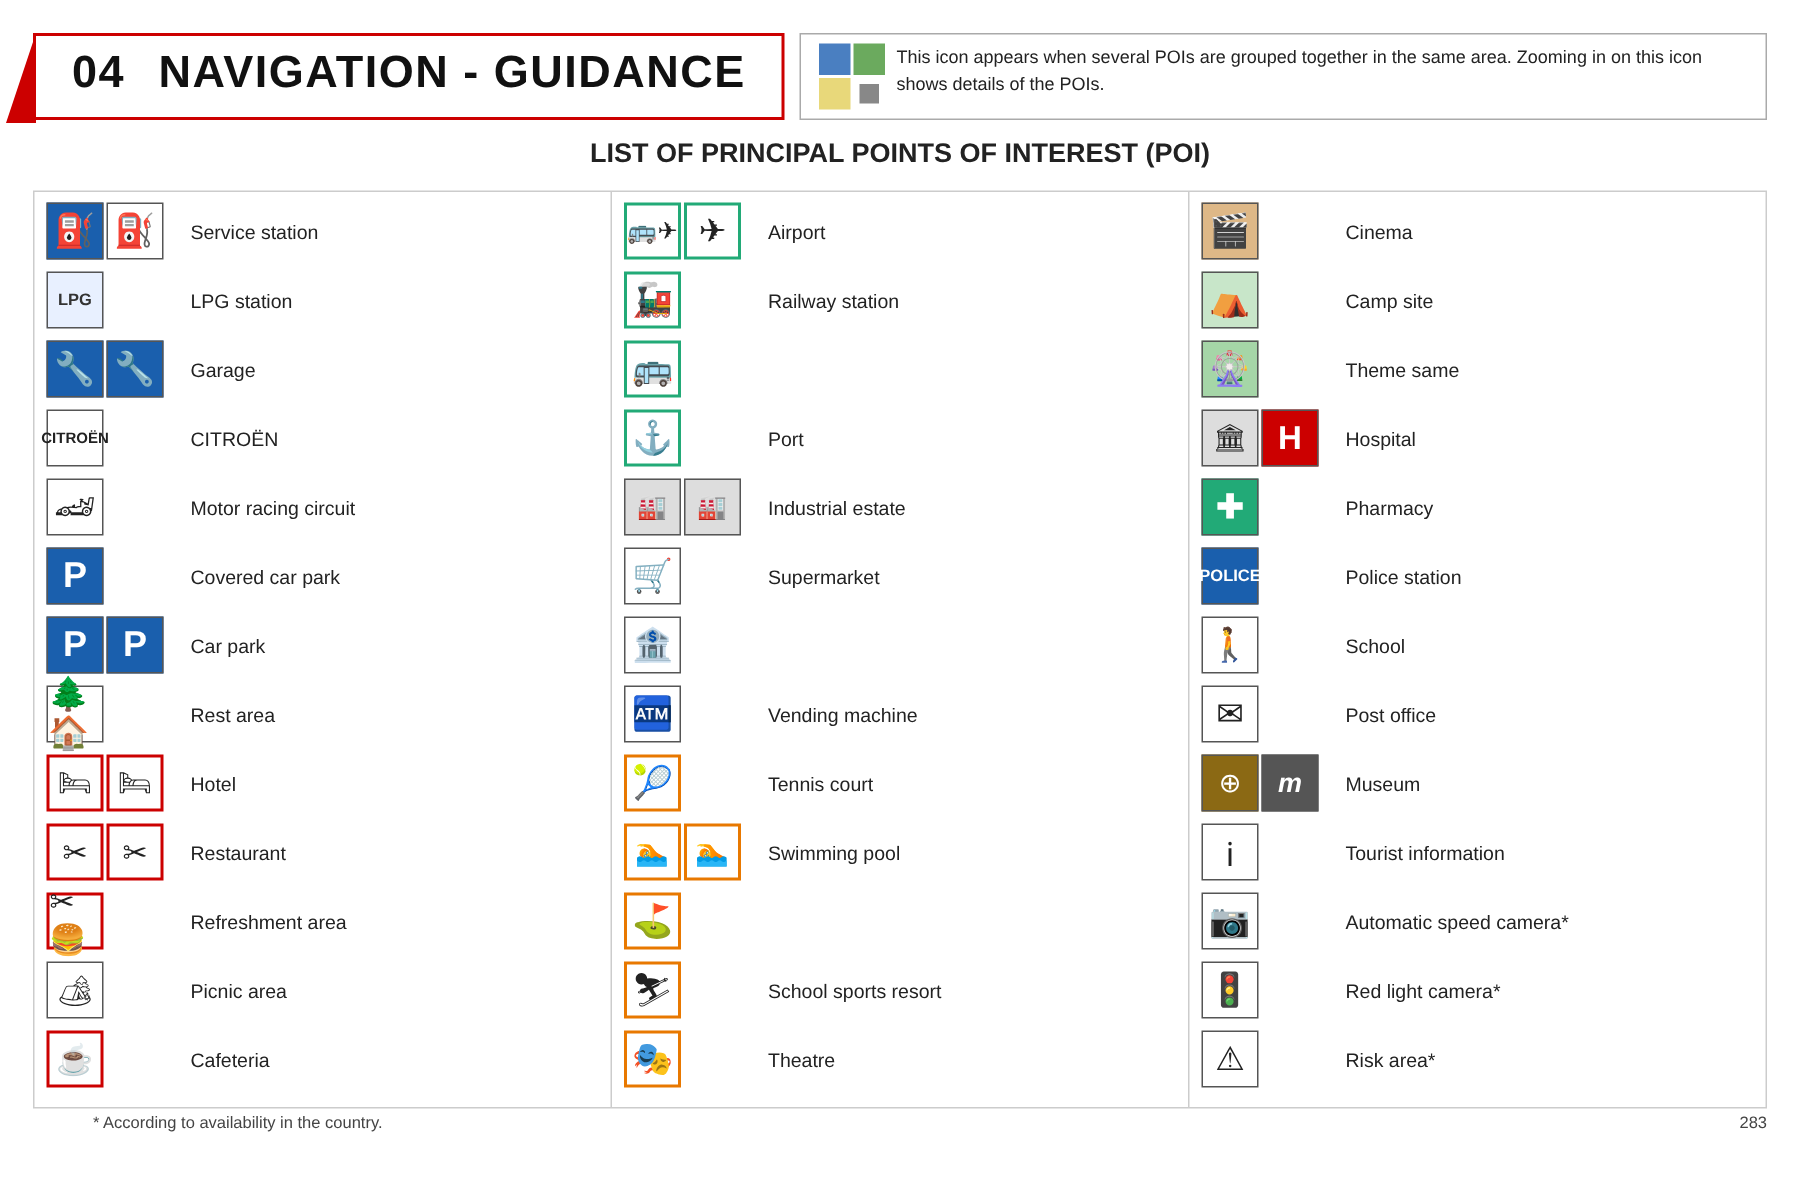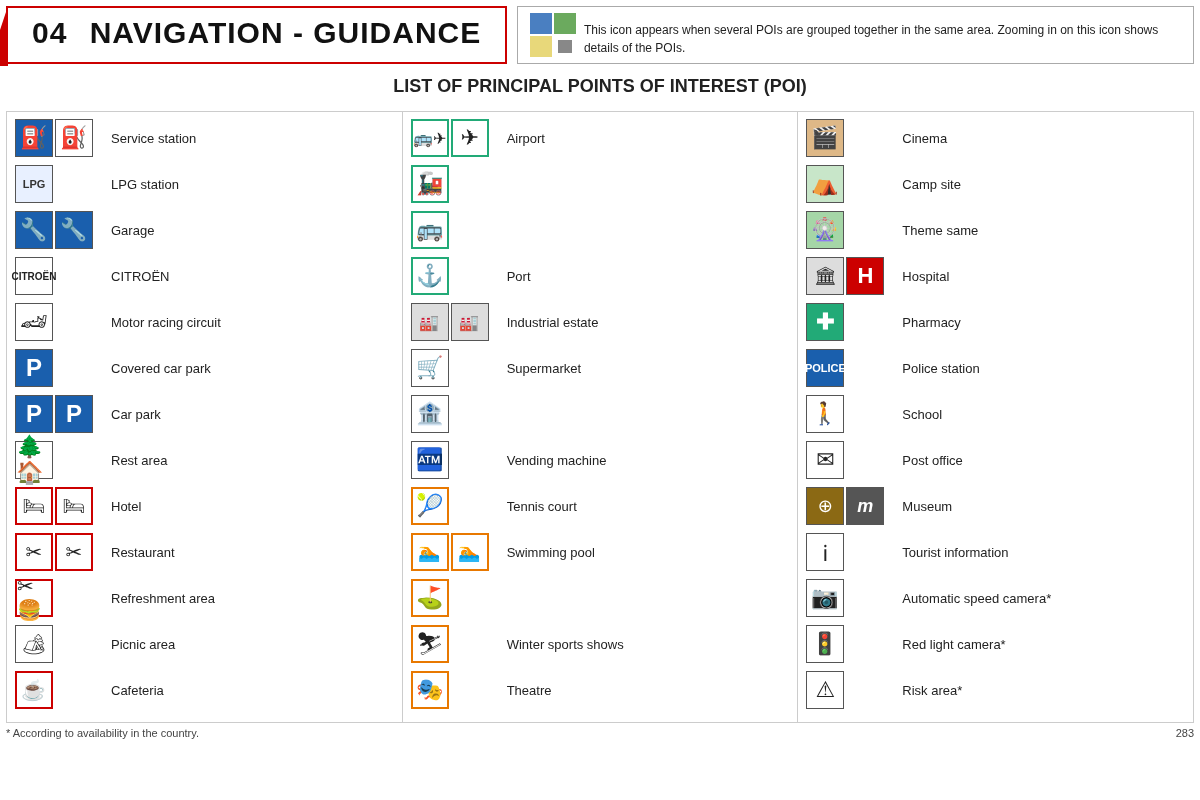--- a/index.html
+++ b/index.html
@@ -9,21 +9,21 @@
       font-size: 13px;
       width: 1200px;
       min-height: 800px;
       color: #222;
     }
 
     .page {
       width: 1200px;
       min-height: 800px;
       background: #fff;
-      padding: 6px;
+      padding: 22px;
     }
 
     
     .header {
       display: flex;
       align-items: stretch;
       margin-bottom: 8px;
       gap: 10px;
     }
 
@@ -47,21 +47,21 @@
     .header-title {
       font-size: 30px;
       font-weight: bold;
       color: #111;
       letter-spacing: 1px;
     }
 
     .header-info-box {
       border: 1px solid #aaa;
       display: flex;
-      align-items: flex-end;
+      align-items: flex-start;
       padding: 6px 12px;
       gap: 8px;
       flex: 1;
     }
 
     .cluster-icon {
       width: 52px;
       height: 44px;
       display: grid;
       grid-template-columns: 1fr 1fr;
@@ -145,20 +145,21 @@
     .icon-box.orange-border { border: 2px solid #e87800; }
 
     
     .footer {
       display: flex;
       justify-content: space-between;
       align-items: center;
       padding-top: 4px;
       font-size: 11px;
       color: #444;
+      margin-left: 40px;
     }
   </style>
 </head>
 <body>
 
 <div class="page">
 
   <div class="header">
     <div class="header-title-box">
       <span class="header-title">04</span>
@@ -285,20 +286,21 @@
           <div class="icon-box green-border" style="font-size:16px;">🚌✈</div>
           <div class="icon-box green-border" style="font-size:22px;">✈</div>
         </div>
         <span class="poi-label">Airport</span>
       </div>
 
       <div class="poi-row">
         <div class="poi-icons">
           <div class="icon-box green-border" style="font-size:22px;">🚂</div>
         </div>
+        <span class="poi-label">Railway station</span>
       </div>
 
       <div class="poi-row">
         <div class="poi-icons">
           <div class="icon-box green-border" style="font-size:22px;">🚌</div>
         </div>
       </div>
 
       <div class="poi-row">
         <div class="poi-icons">
@@ -353,21 +355,21 @@
       <div class="poi-row">
         <div class="poi-icons">
           <div class="icon-box orange-border" style="font-size:22px;">⛳</div>
         </div>
       </div>
 
       <div class="poi-row">
         <div class="poi-icons">
           <div class="icon-box orange-border" style="font-size:22px;">⛷</div>
         </div>
-        <span class="poi-label">Winter sports shows</span>
+        <span class="poi-label">School sports resort</span>
       </div>
 
       <div class="poi-row">
         <div class="poi-icons">
           <div class="icon-box orange-border" style="font-size:22px;">🎭</div>
         </div>
         <span class="poi-label">Theatre</span>
       </div>
     </div>
 

